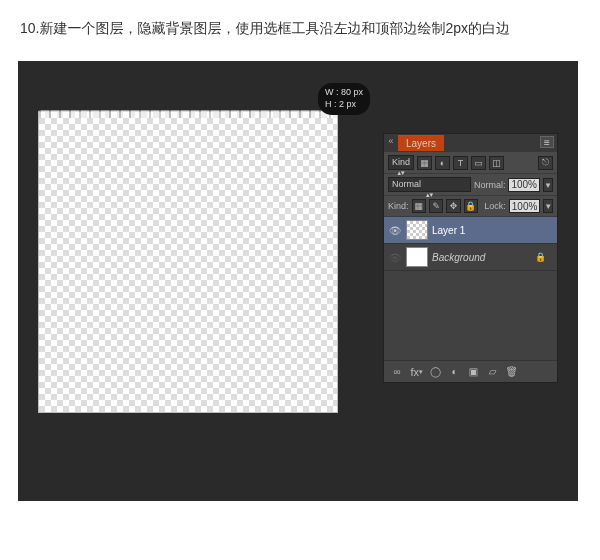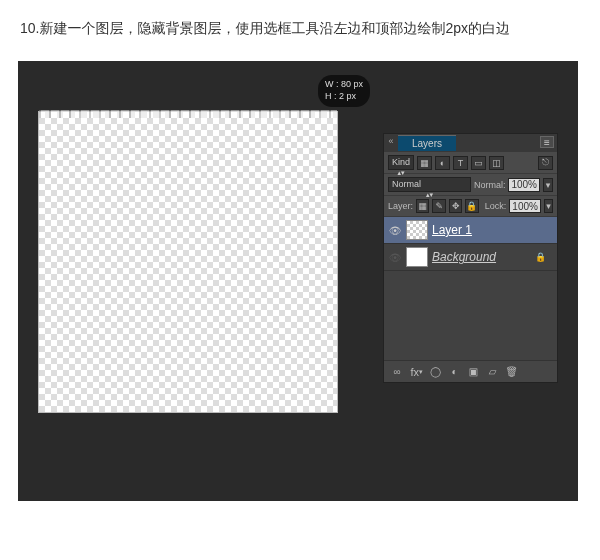--- a/index.html
+++ b/index.html
@@ -35,21 +35,21 @@
   .canvas::before {
     content: "";
     position: absolute;
     left:0; right:0; top:-2px; height:8px;
     background:
       repeating-linear-gradient(90deg,#999 0 2px,#fff 2px 10px);
     opacity: .5;
   }
   .tip {
     position: absolute;
-    left: 300px; top: 14px;
+    left: 300px; top: 22px;
     background: #111;
     color: #ddd;
     font-size: 9px;
     padding: 4px 7px;
     border-radius: 14px;
     line-height: 1.3;
     font-family: Arial, sans-serif;
   }
   .panel {
     position: absolute;
@@ -68,23 +68,23 @@
     align-items:center;
     height:18px;
     position:relative;
   }
   .panel-tab .close {
     position:absolute; left:3px; top:3px;
     width:8px;height:8px;display:flex;align-items:center;justify-content:center;
     color:#aaa;font-size:9px;
   }
   .panel-tab .tabname {
-    background:#0c4a6e;
+    background:#c2410c;
     margin-left:14px;
-    padding:2px 14px;
+    padding:2px 8px;
     border-top:1px solid #666;
   }
   .panel-tab .menu {
     position:absolute; right:3px; top:2px;
     width:14px;height:12px;border:1px solid #666;background:#4a4a4a;
     display:flex;align-items:center;justify-content:center;
   }
   .row {
     padding:3px 4px;
     display:flex;
@@ -126,21 +126,21 @@
     width:22px;height:20px;border:1px solid #888;background:#fff;
     background-size:6px 6px;
     background-position:0 0,3px 3px;
   }
   .thumb.checker {
     background-image:
       linear-gradient(45deg,#ccc 25%,transparent 25%,transparent 75%,#ccc 75%,#ccc),
       linear-gradient(45deg,#ccc 25%,transparent 25%,transparent 75%,#ccc 75%,#ccc);
   }
   .thumb.white { background:#fff;}
-  .layer .name { font-size:12px;text-decoration:underline;}
+  .layer .name { font-size:10px;}
   .layer.bg .name { font-style:italic;}
   .layer.bg .lock { margin-left:auto; padding-right:6px; color:#ccc;font-size:9px;}
   .empty { height:90px; background:#414141;border-bottom:1px solid #333;}
   .panel-foot {
     display:flex;align-items:center;gap:4px;
     padding:4px 5px;background:#454545;
   }
   .foot-label{font-size:11px;}
   .foot-ico{
     width:15px;height:13px;display:flex;align-items:center;justify-content:center;
@@ -191,21 +191,21 @@
         <span class="sel" style="flex:1;">
           <span class="modelabel">Normal</span>
           <span class="arrows">▴▾</span>
         </span>
         <span class="lbl">Normal:</span>
         <span class="valbox">100%</span>
         <span class="iconbtn" style="width:10px;">▾</span>
       </div>
 
       <div class="row lockrow">
-        <span class="lbl">Layer:</span>
+        <span class="lbl">Kind:</span>
         <span class="iconbtn">▦</span>
         <span class="iconbtn">✎</span>
         <span class="iconbtn">✥</span>
         <span class="iconbtn">🔒</span>
         <span style="flex:1"></span>
         <span class="lbl">Lock:</span>
         <span class="valbox">100%</span>
         <span class="iconbtn" style="width:10px;">▾</span>
       </div>
 

